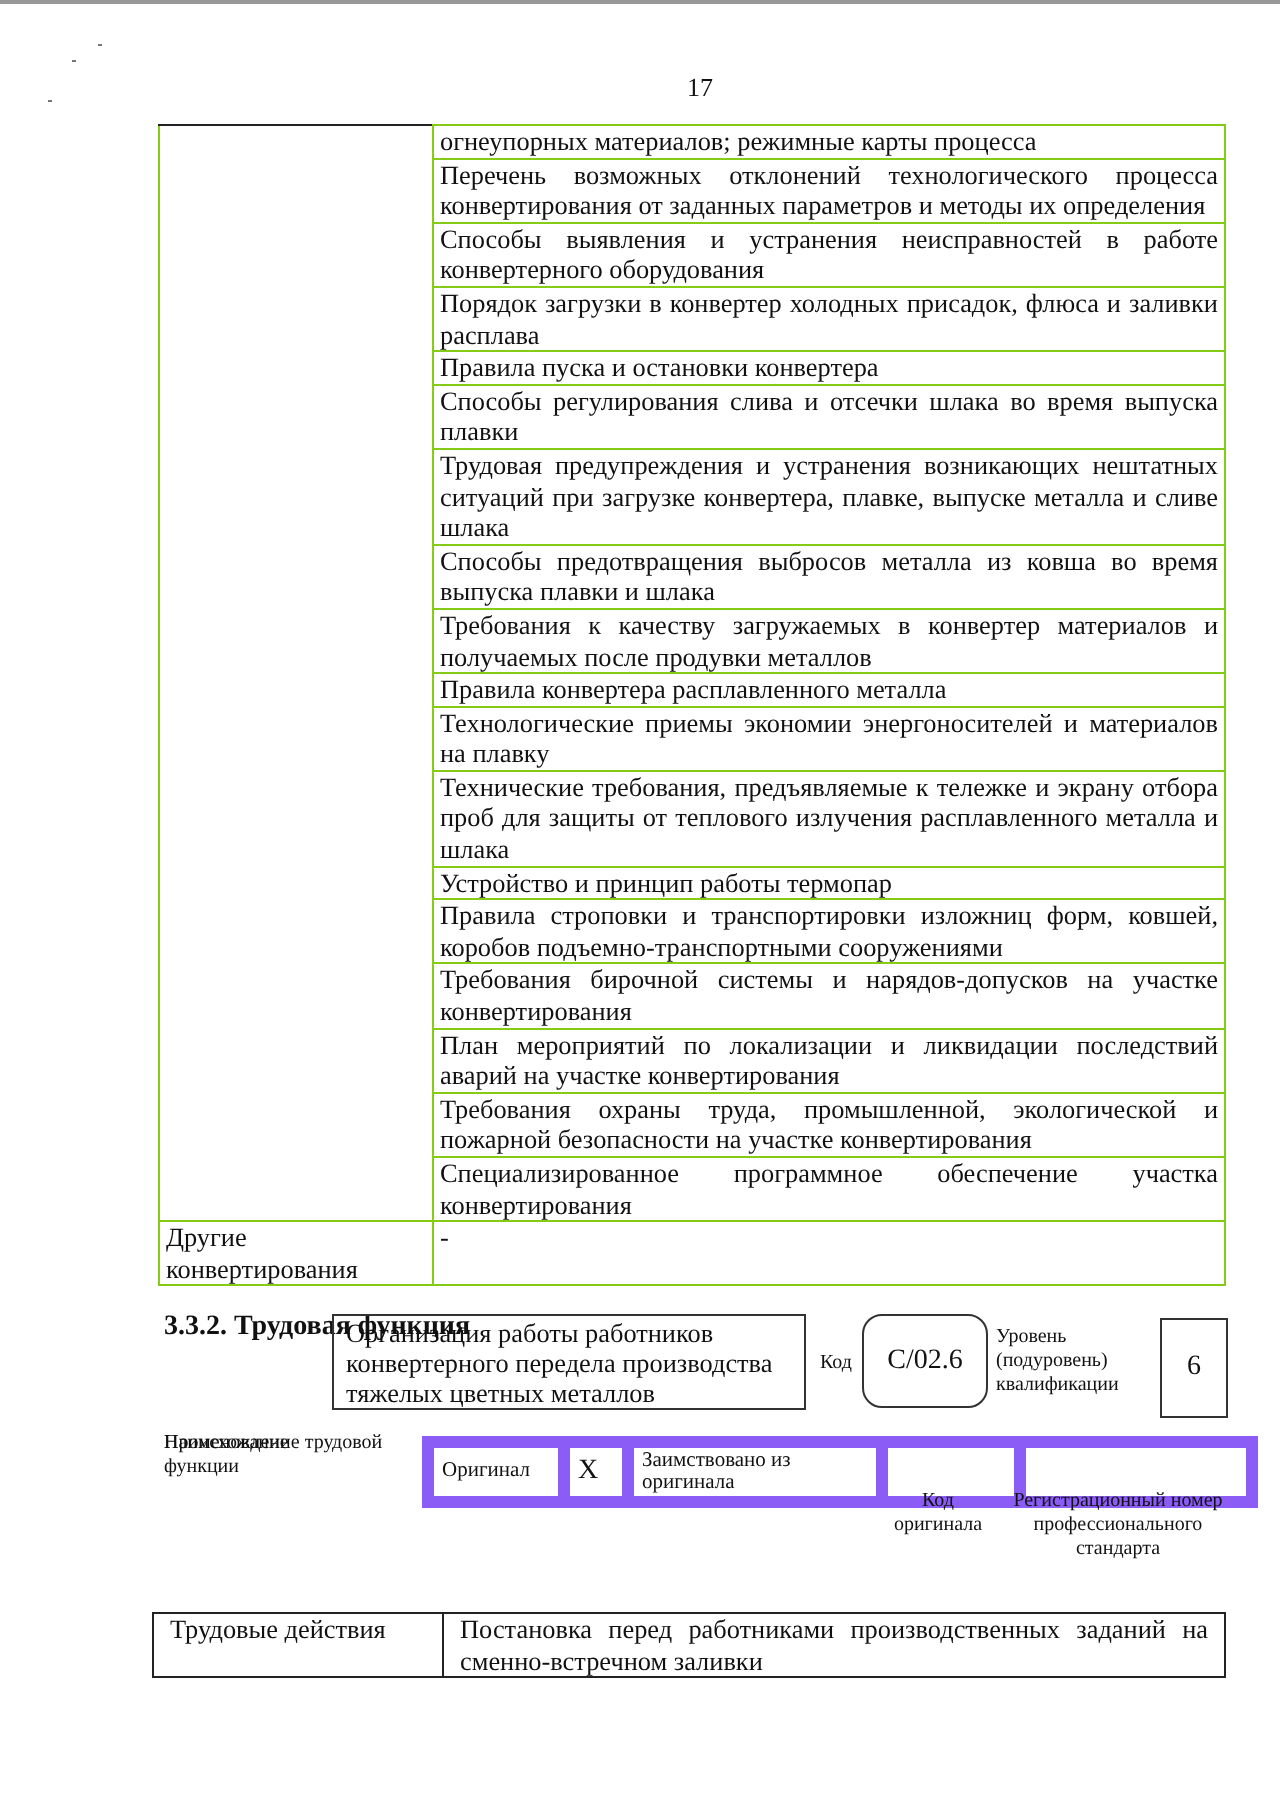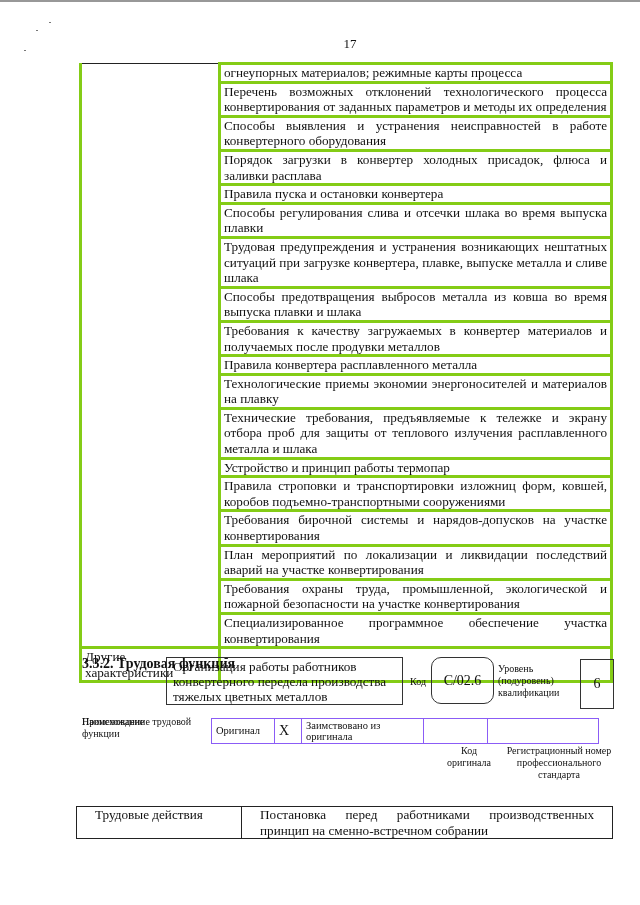--- a/index.html
+++ b/index.html
@@ -10,44 +10,44 @@
     .abs { position: absolute; }
     .page-num { top: 36px; left: 0; width: 700px; text-align: center; font-size: 13px; }
     .scan-top { top: 0; left: 0; width: 640px; height: 2px; background: #444; opacity: .55; }
     .scan-dot { width: 2px; height: 1px; background: #777; }
 
     
     table.know {
       position: absolute; top: 62px; left: 79px; width: 534px;
       border-collapse: collapse; font-size: 13.2px; line-height: 15.6px;
     }
-    table.know td { border: 3px solid #84cc16; padding: 0 3px 0 3px; vertical-align: top; }
+    table.know td { border: 1px solid #84cc16; padding: 0 3px 0 3px; vertical-align: top; }
     table.know td.left { width: 130px; }
     table.know td.left.blank { border-top: 1px solid #222; }
     table.know td.j { text-align: justify; text-align-last: left; }
 
     .section-title { top: 656px; left: 82px; font-weight: bold; font-size: 14px; }
 
     .lbl-small { font-size: 10px; line-height: 12px; }
     .box { border: 1px solid #333; }
     .name-box { top: 657px; left: 166px; width: 237px; height: 48px; font-size: 13.2px; line-height: 15px; padding: 1px 0 0 6px; box-sizing: border-box; font-family: Liberation Serif, serif; }
     .code-box { top: 657px; left: 431px; width: 61px; height: 45px; font-size: 14px; display:flex; align-items:center; justify-content:center;border-radius:10px; }
     .lvl-box { top: 659px; left: 580px; width: 32px; height: 48px; font-size: 14px; display:flex; align-items:center; justify-content:center; }
 
     table.origin {
       position: absolute; top: 718px; left: 211px; border-collapse: collapse;
       font-size: 10.5px; line-height: 12px;
     }
-    table.origin td { border: 1px solid #8b5cf6; height: 24px; vertical-align: middle; padding: 0 4px; }
+    table.origin td { border: 6px solid #8b5cf6; height: 24px; vertical-align: middle; padding: 0 4px; }
 
     table.actions {
       position: absolute; top: 806px; left: 76px; width: 537px; border-collapse: collapse;
       font-size: 13.2px; line-height: 15.6px;
     }
-    table.actions td { border: 1px solid #222; vertical-align: top; padding: 0 18px; }
+    table.actions td { border: 1px solid #222; vertical-align: top; padding: 0 8px; }
   </style>
 </head>
 <body>
 
 <div class="abs scan-top"></div>
 <div class="abs scan-dot" style="top:22px;left:49px"></div>
 <div class="abs scan-dot" style="top:30px;left:36px"></div>
 <div class="abs scan-dot" style="top:50px;left:24px"></div>
 
 <div class="abs page-num">17</div>
@@ -103,21 +103,21 @@
       <tr>
         <td class="j">План мероприятий по локализации и ликвидации последствий аварий на участке конвертирования</td>
       </tr>
       <tr>
         <td class="j">Требования охраны труда, промышленной, экологической и пожарной безопасности на участке конвертирования</td>
       </tr>
       <tr>
         <td class="j">Специализированное программное обеспечение участка конвертирования</td>
       </tr>
       <tr>
-        <td class="left" style="height: 31px;">Другие характеристики</td>
+        <td class="left" style="height: 31px;">Другие конвертирования</td>
         <td>-</td>
       </tr>
     </tbody>
 </table>
 
 <div class="abs section-title">3.3.2. Трудовая функция</div>
 
 <div class="abs lbl-small" style="top:716px;left:82px">Наименование</div>
 <div class="abs box name-box">Организация работы работников конвертерного передела производства тяжелых цветных металлов</div>
 <div class="abs lbl-small" style="top:676px;left:410px">Код</div>
@@ -137,16 +137,16 @@
   </tr>
 </tbody>
   </table>
 <div class="abs lbl-small" style="top:745px;left:438px;width:62px;text-align:center">Код оригинала</div>
 <div class="abs lbl-small" style="top:745px;left:503px;width:112px;text-align:center">Регистрационный номер профессионального стандарта</div>
 
 <table class="actions">
   <tbody>
       <tr>
     <td style="width:128px">Трудовые действия</td>
-    <td style="text-align:justify;text-align-last:left">Постановка перед работниками производственных принцип на сменно-встречном собрании</td>
+    <td style="text-align:justify;text-align-last:left">Постановка перед работниками производственных заданий на сменно-встречном заливки</td>
   </tr>
 </tbody>
   </table>
 
 </body></html>

